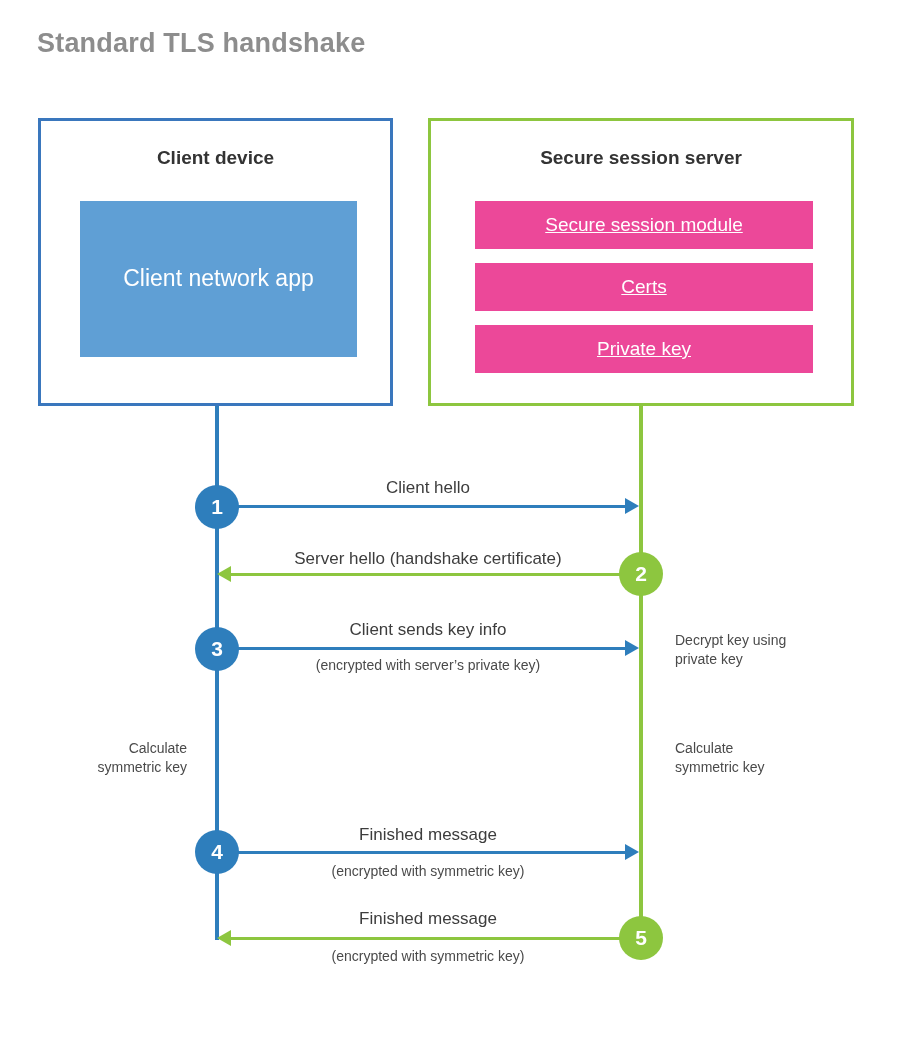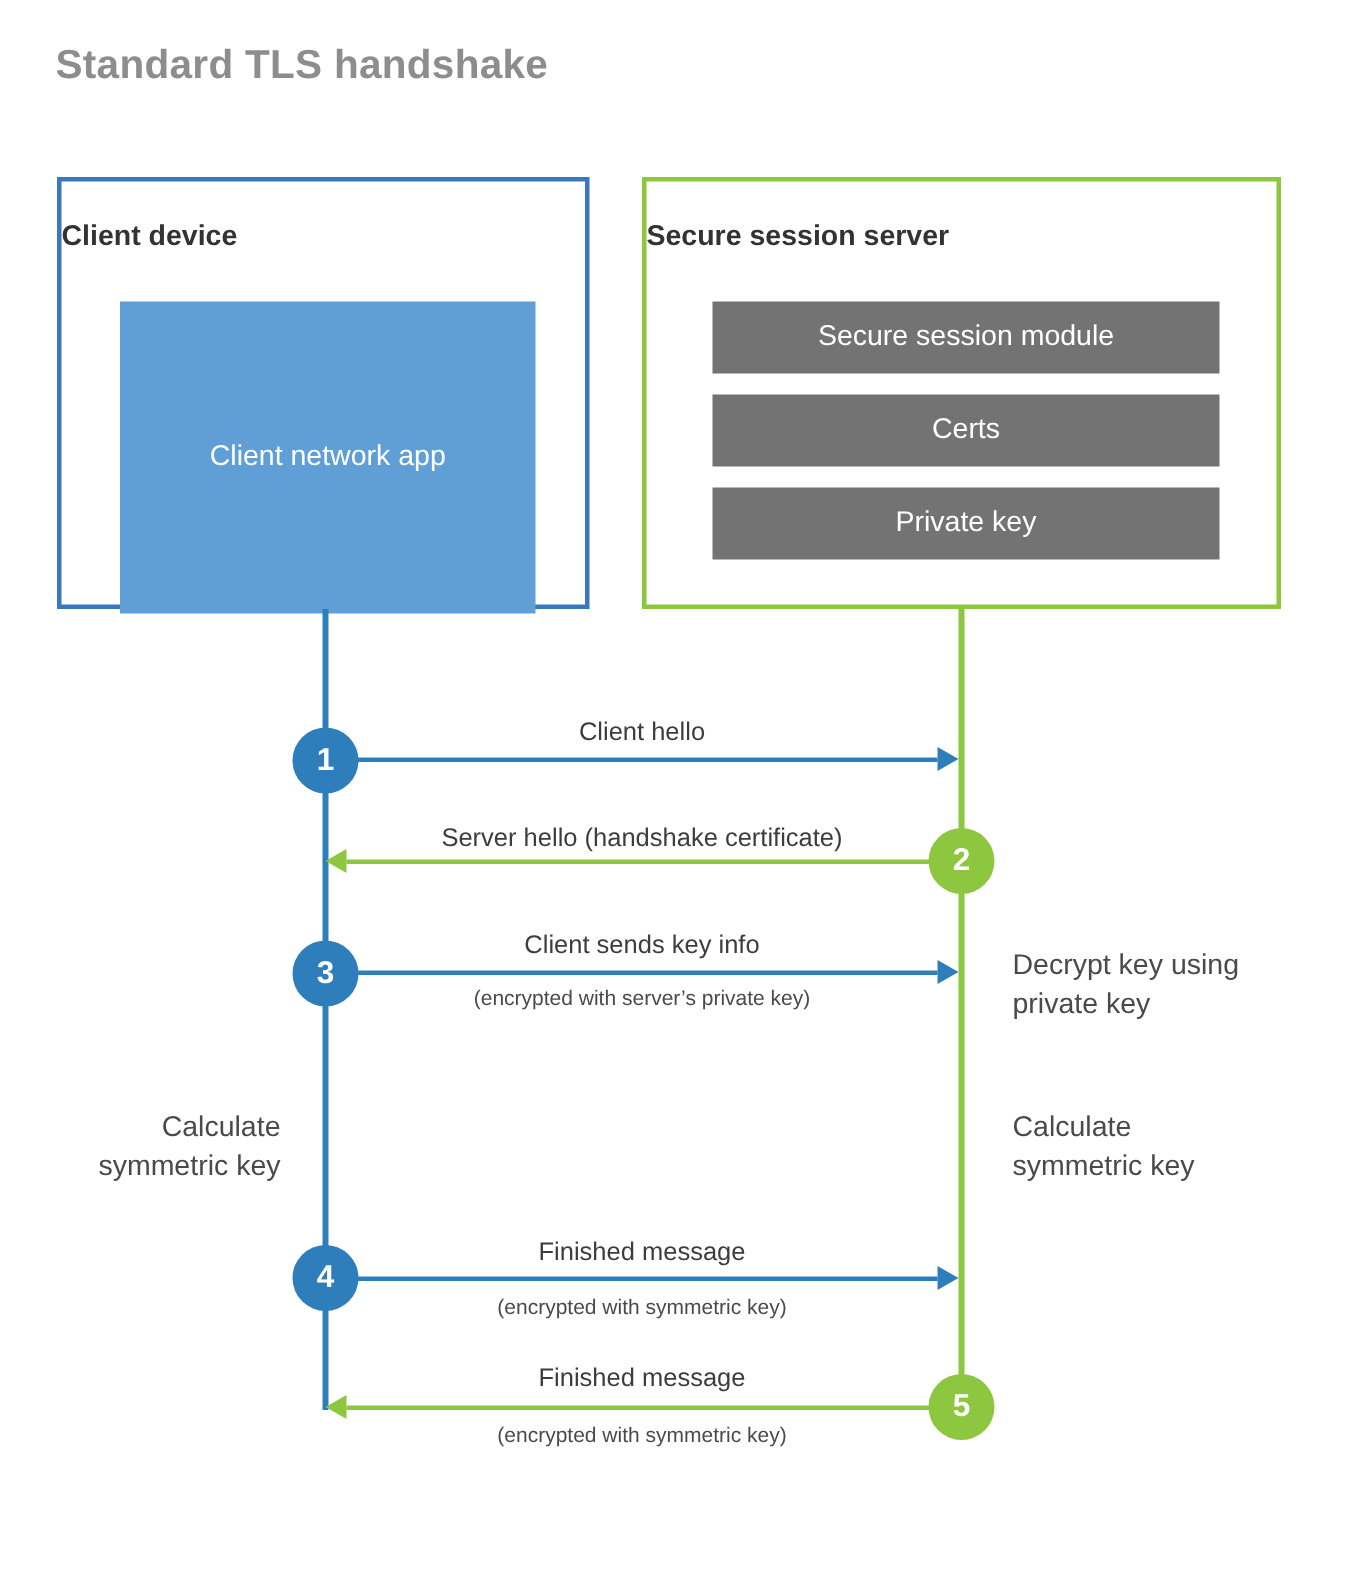--- a/index.html
+++ b/index.html
@@ -49,59 +49,61 @@
     top: 118px;
     width: 426px;
     height: 288px;
     border: 3px solid #8dc63f;
   }
   .party-title {
     position: absolute;
     left: 0;
     right: 0;
     top: 26px;
+    text-align: center;
     font-size: 19px;
     font-weight: bold;
     color: #333333;
   }
 
   
   .client-app-block {
     position: absolute;
     left: 39px;
     top: 80px;
     width: 277px;
-    height: 208px;
+    height: 156px;
     background: #5f9fd5;
     color: #ffffff;
-    font-size: 19px;
+    font-size: 23px;
     display: flex;
     align-items: center;
     justify-content: center;
     text-align: center;
     line-height: 1.35;
     padding: 0 12px;
     box-sizing: border-box;
   }
   .server-blocks {
     position: absolute;
     left: 44px;
     top: 80px;
     width: 338px;
   }
   .server-block {
     height: 48px;
-    background: #737373;
+    background: #ec4899;
     color: #ffffff;
     font-size: 19px;
     display: flex;
     align-items: center;
     justify-content: center;
     margin-bottom: 14px;
     text-align: center;
+    text-decoration: underline;
   }
   .server-block:last-child { margin-bottom: 0; }
 
   
   .lifeline {
     position: absolute;
     width: 4px;
   }
   #client-lifeline {
     left: 215px;
@@ -159,21 +161,21 @@
   }
   .msg-sublabel {
     position: absolute;
     font-size: 14px;
     color: #4a4a4a;
     white-space: nowrap;
     text-align: center;
   }
   .side-note {
     position: absolute;
-    font-size: 19px;
+    font-size: 14px;
     color: #4a4a4a;
     line-height: 1.35;
     white-space: pre-line;
   }
   .side-note.right-aligned { text-align: right; }
   .side-note.left-aligned  { text-align: left; }
 </style>
 </head>
 <body>
 

